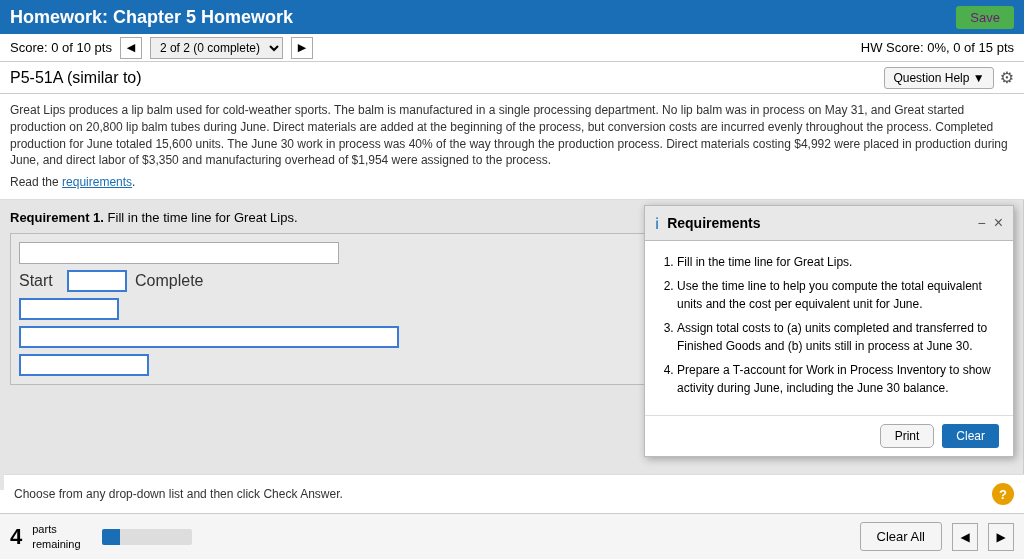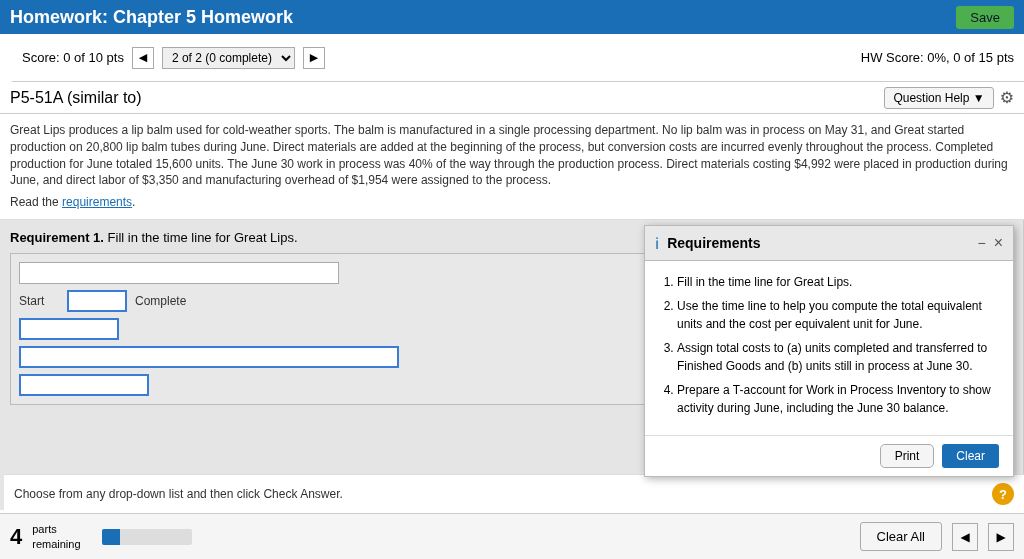--- a/index.html
+++ b/index.html
@@ -11,37 +11,36 @@
       color: #fff;
       display: flex;
       align-items: center;
       justify-content: space-between;
       padding: 6px 10px;
       height: 34px;
     }
     #top-bar h1 { font-size: 18px; font-weight: bold; }
     #save-button {
       background: #4cae4c;
-      color: #0f172a;
+      color: #701a75;
       border: none;
       padding: 4px 14px;
       font-size: 13px;
       cursor: pointer;
       border-radius: 3px;
     }
 
     
     #score-bar {
       display: flex;
       align-items: center;
       justify-content: space-between;
       padding: 4px 10px;
       border-bottom: 1px solid #ccc;
-      height: 48px;
-      margin-left: 12px;
+      height: 28px;
     }
     #score-left { display: flex; align-items: center; gap: 8px; }
     .nav-arrow {
       background: none;
       border: 1px solid #aaa;
       width: 22px; height: 22px;
       cursor: pointer;
       display: flex; align-items: center; justify-content: center;
       font-size: 11px;
     }
@@ -118,21 +117,21 @@
       border: 1px solid #aaa;
       background: #fff;
     }
 
     #timeline-middle {
       display: flex;
       align-items: center;
       gap: 8px;
       margin-bottom: 6px;
     }
-    .timeline-label { font-size: 12px; color: #333; min-width: 40px; }
+    .timeline-label { font-size: 16px; color: #333; min-width: 40px; }
     .timeline-small-input {
       width: 60px;
       height: 22px;
       border: 2px solid #3a7bd5;
       background: #fff;
     }
     .timeline-label-complete2 { font-size: 12px; color: #333; }
     .timeline-input-right {
       width: 100px;
       height: 22px;

